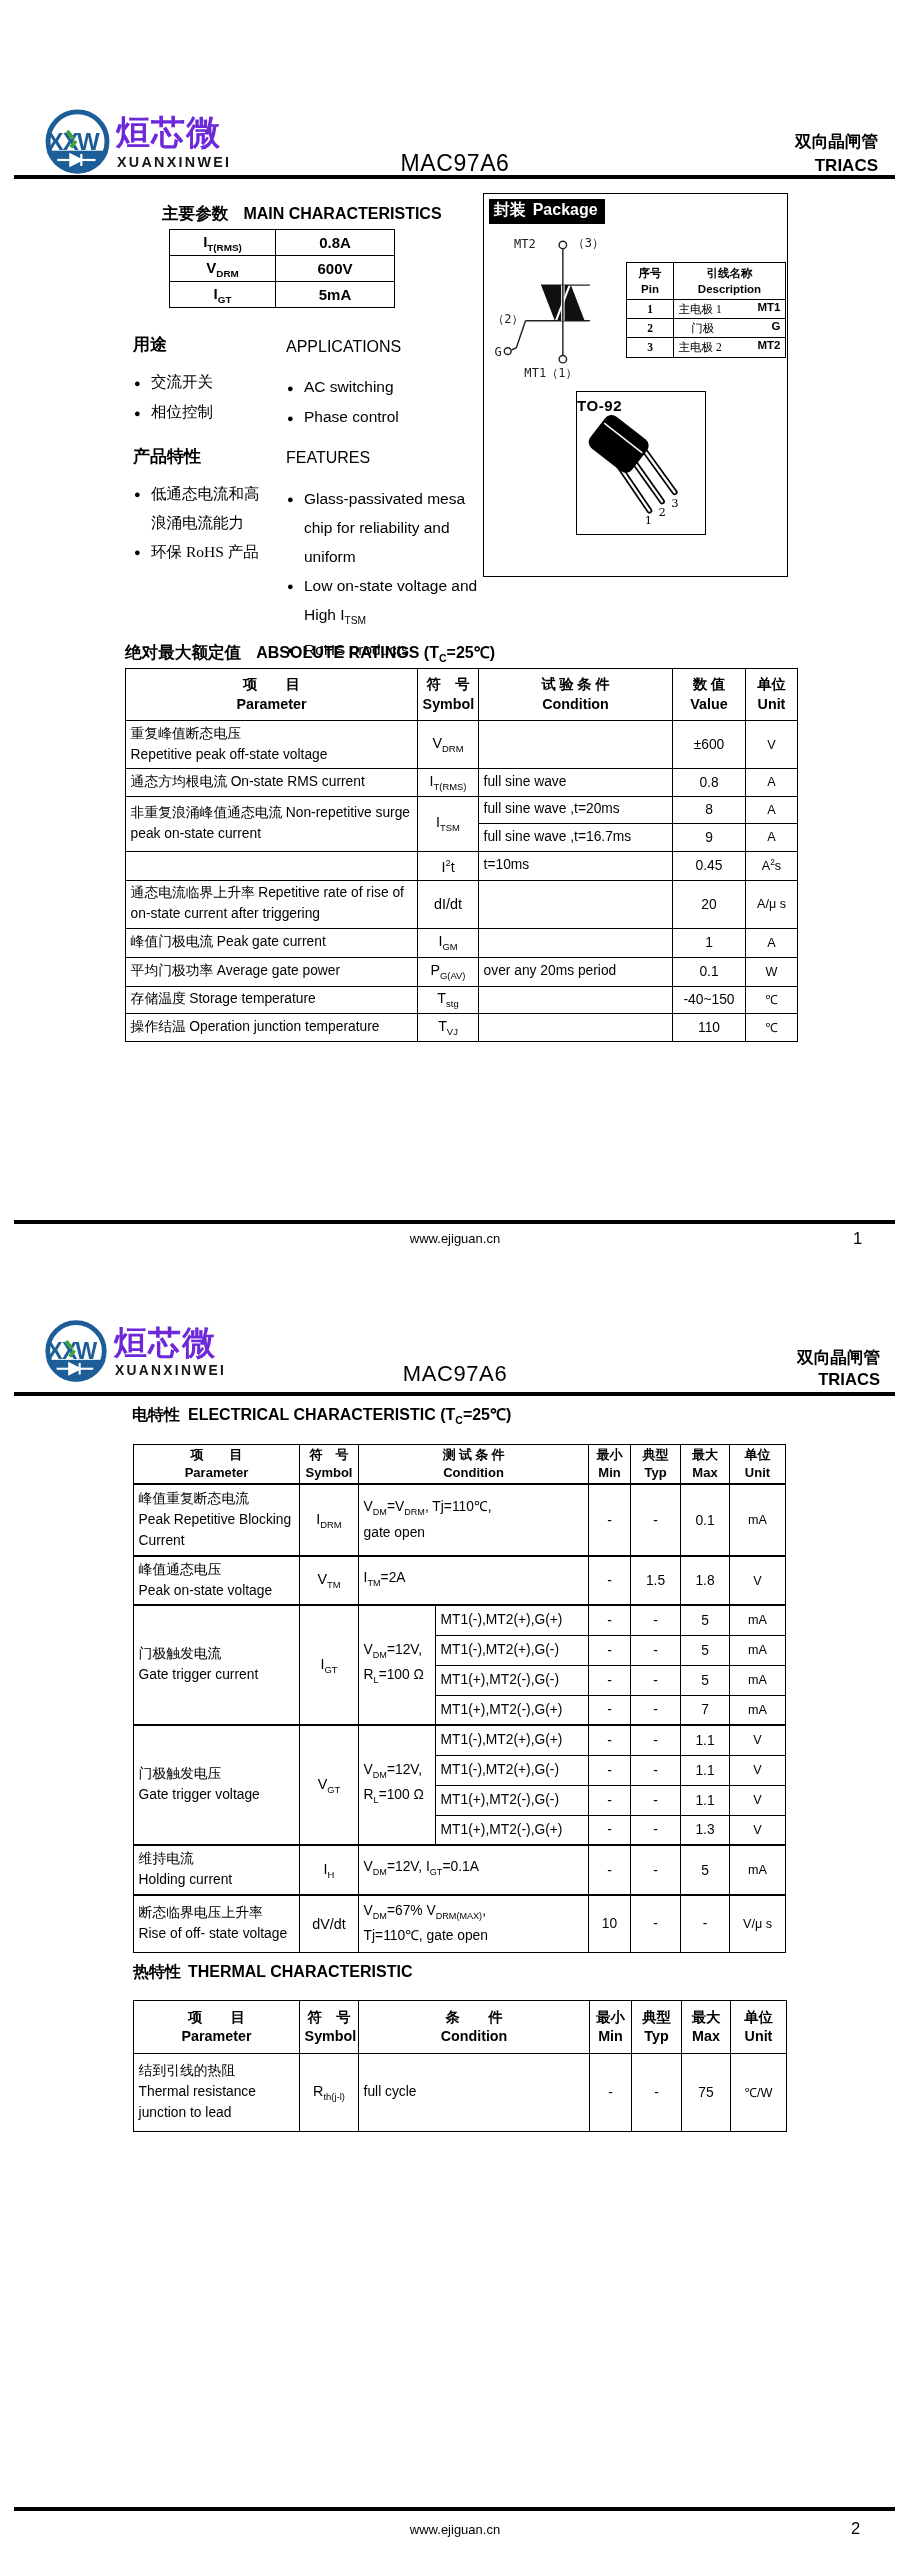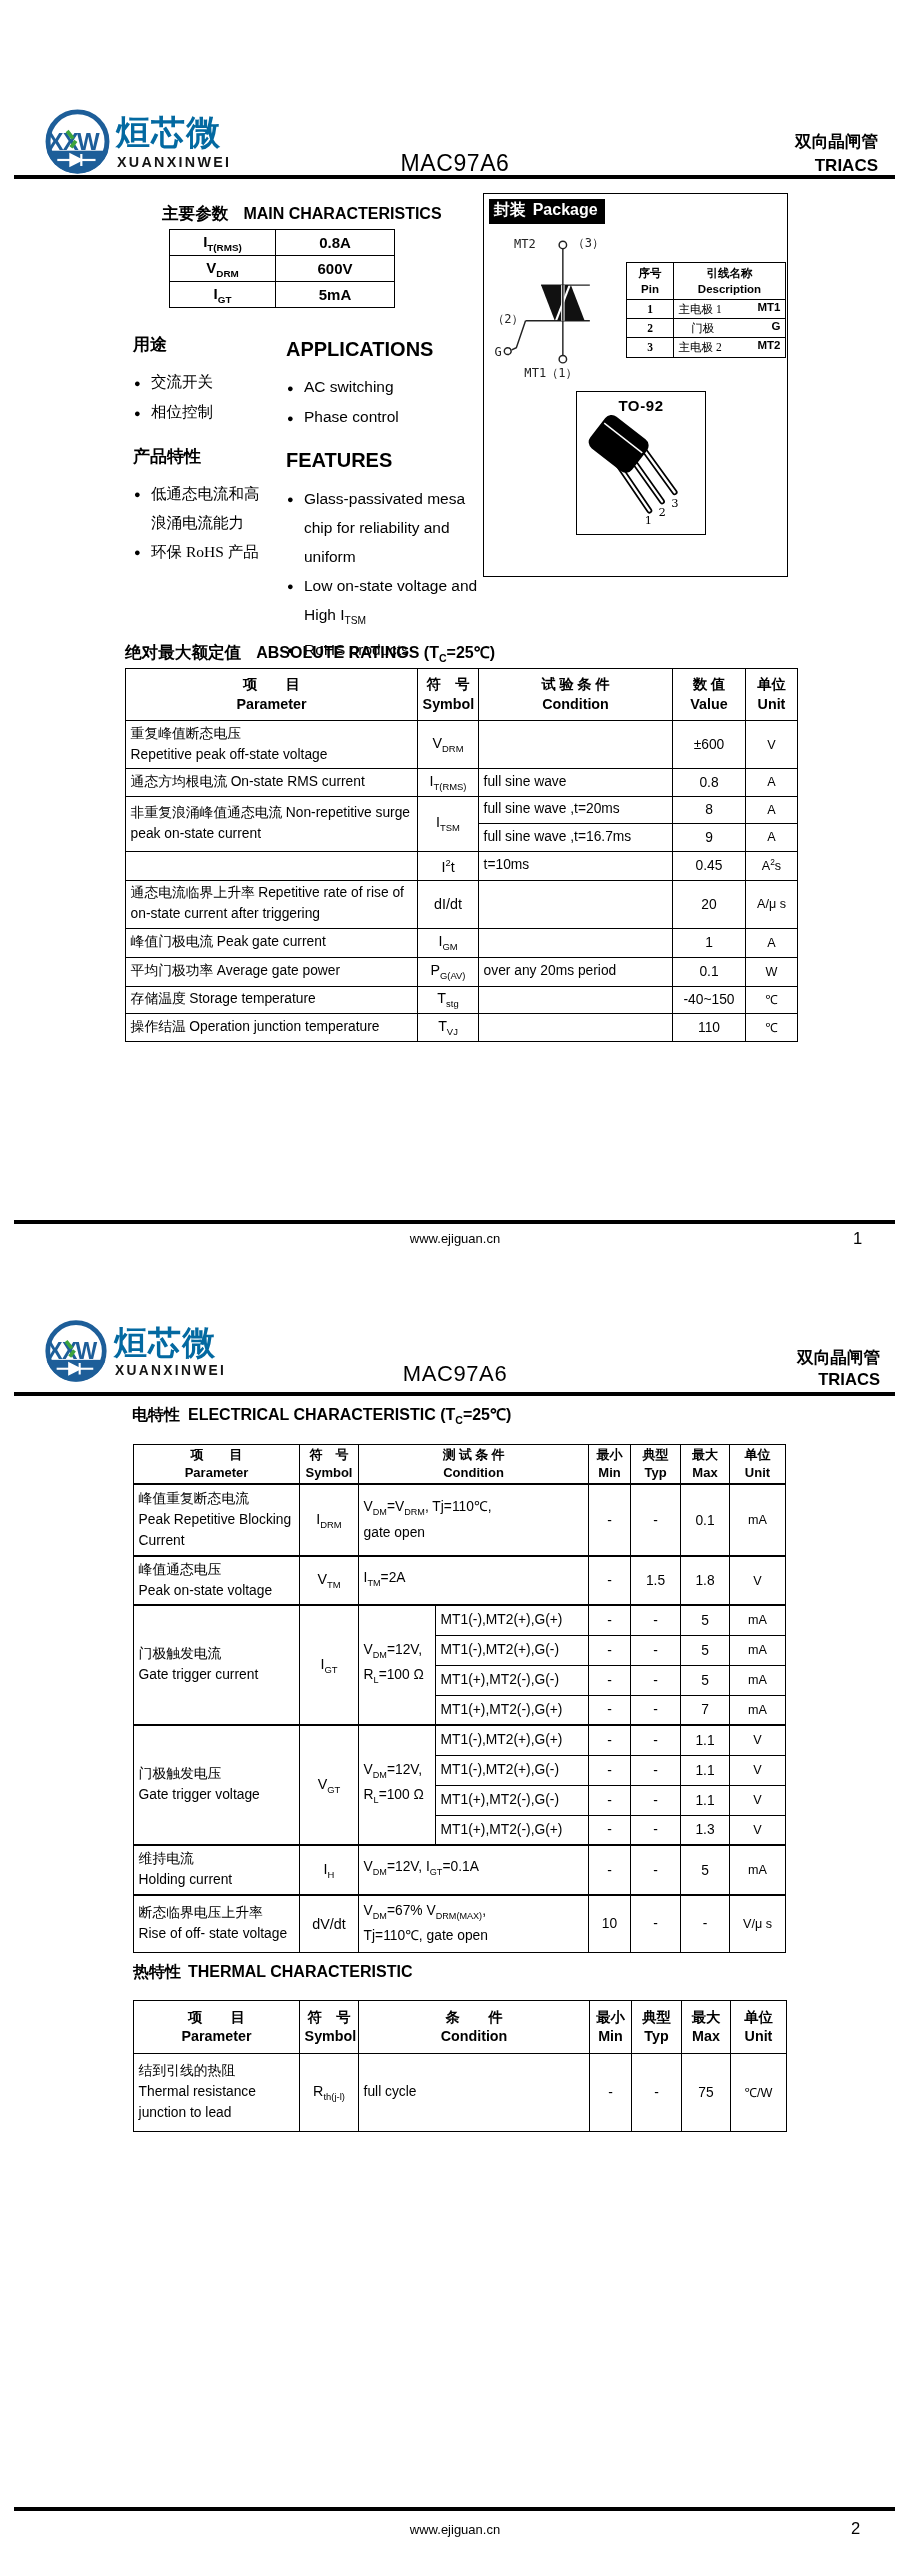--- a/index.html
+++ b/index.html
@@ -3,21 +3,21 @@
 <meta charset="utf-8">
 <style>
   * { margin:0; padding:0; box-sizing:border-box; }
   body { background:#fff; font-family:"Liberation Sans", sans-serif; color:#000; }
   #doc { position:relative; width:910px; height:2576px; background:#fff; overflow:hidden; }
   .page { position:absolute; left:0; width:910px; height:1288px; background:#fff; }
   #p1 { top:0; } #p2 { top:1288px; }
   .abs { position:absolute; }
 
   
-  .brand-cn { font-size:34px; font-weight:bold; letter-spacing:1.1px; color:#0369a1; font-family:Liberation Sans, sans-serif; }
+  .brand-cn { font-size:34px; font-weight:bold; letter-spacing:1.1px; color:#6d28d9; font-family:Liberation Sans, sans-serif; }
   .brand-en { font-size:14.3px; font-weight:bold; letter-spacing:2.3px; color:#151515; }
   .part-no { left:0; right:0; text-align:center; font-size:23px; letter-spacing:0.6px; }
   .cat { text-align:right; }
   .cat .c1 { font-size:16.6px; font-weight:bold;margin-left:8px; }
   .cat .c2 { font-size:17px; font-weight:bold; margin-top:2.9px; }
   .rule { left:14.3px; right:15.5px; height:4px; background:#000; }
 
   .sec-title .tcn { font-size:16.6px; font-weight:bold; margin-right:15px; }
   .sec-title .ten { font-size:16px; font-weight:bold; }
 
@@ -47,32 +47,32 @@
   
   .pkg-box { border:1.7px solid #000; }
   .pkg-label { background:#000; color:#fff; padding:1.1px 6.9px 2.3px 4.6px; font-size:16px; font-weight:bold; }
   .pkg-label .ten { margin-left:6.9px; }
   .pin-table td, .pin-table th { padding:0 3.4px; }
   .pin-table .cn, .pin-table .en { font-size:11.5px; line-height:16px; }
   .pin-table td.pno { text-align:center; font-weight:bold; font-size:11.5px; font-family:"Liberation Serif",serif; }
   .pdesc { font-size:11.5px; }
   .pdesc .code { float:right; font-weight:bold; font-family:"Liberation Sans",sans-serif; }
   .to92-box { border:1.7px solid #000; }
-  .to92-label { text-align:center; font-size:15px; font-weight:bold; letter-spacing:0.6px; }
+  .to92-label { text-align:left; font-size:15px; font-weight:bold; letter-spacing:0.6px; }
 
   
   .blist { list-style:none; }
   .blist li { position:relative; padding-left:17px; }
   .blist li::before { content:"\25CF"; position:absolute; left:0; top:0.6px; font-size:11px; }
   .cn-list li { font-family:"Liberation Serif","DejaVu Serif",serif; font-size:15.5px; line-height:29px; }
   .en-list li { font-size:15.5px; line-height:29px; }
   .apps-list li { line-height:30px; }
 
   .ttl-cn { font-size:17px; font-weight:bold; }
-  .ttl-en { font-size:20px; font-weight:bold; }
+  .ttl-en { font-size:16px; font-weight:normal; }
 
   
   .f-url { left:0; right:0; text-align:center; font-size:13px; }
   .f-pg { font-size:16.6px; }
   .schlbl { font-family:"DejaVu Sans Mono",monospace; }
 </style>
 </head>
 <body>
 
 <div id="doc">

